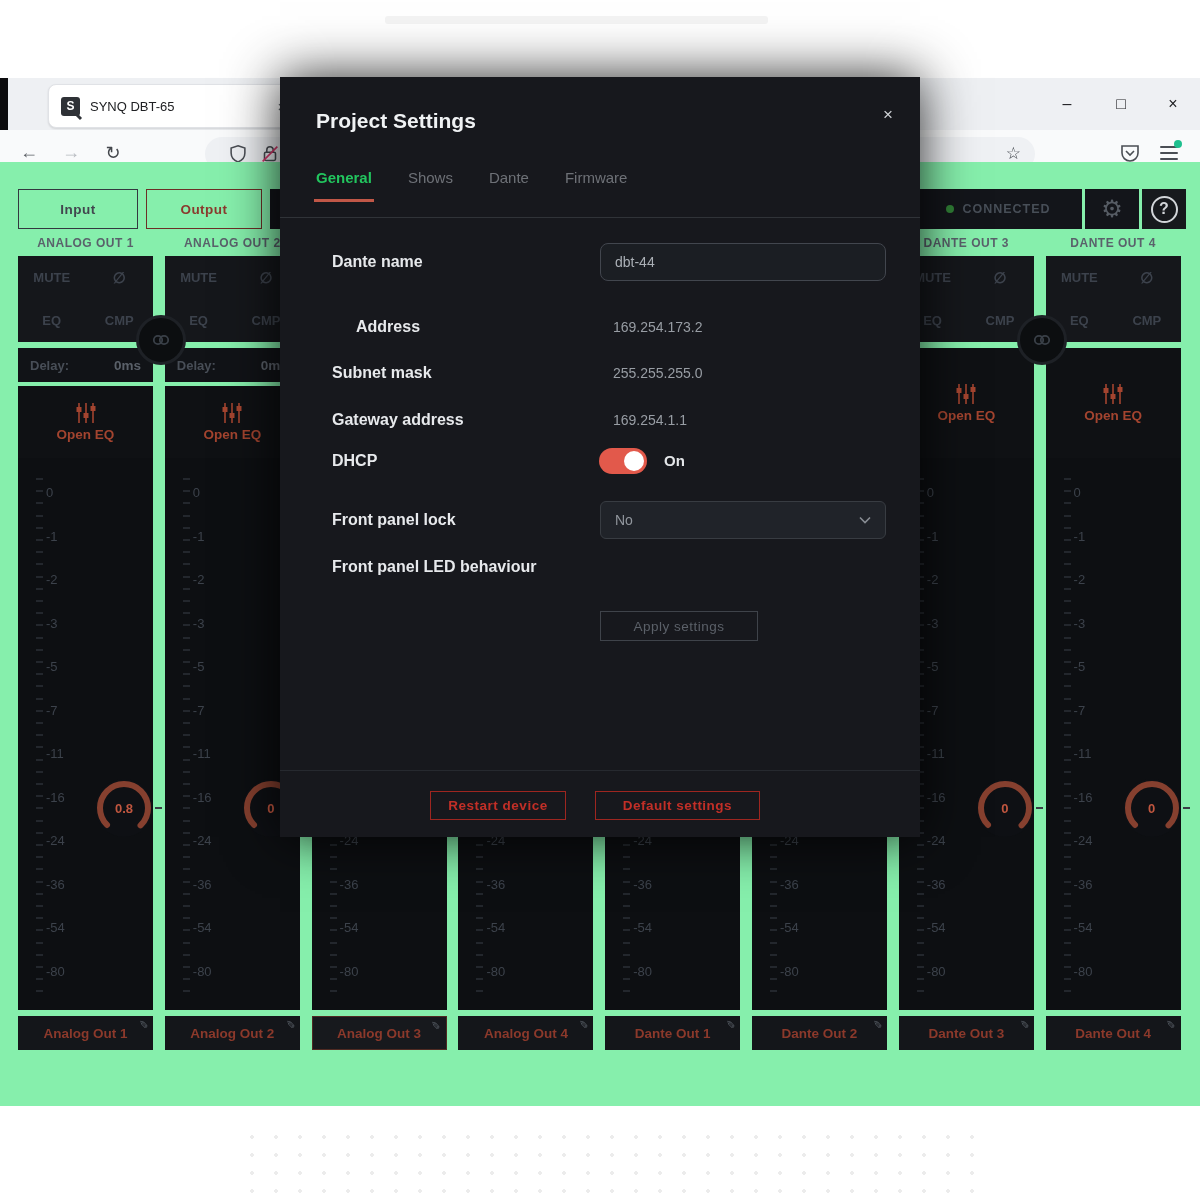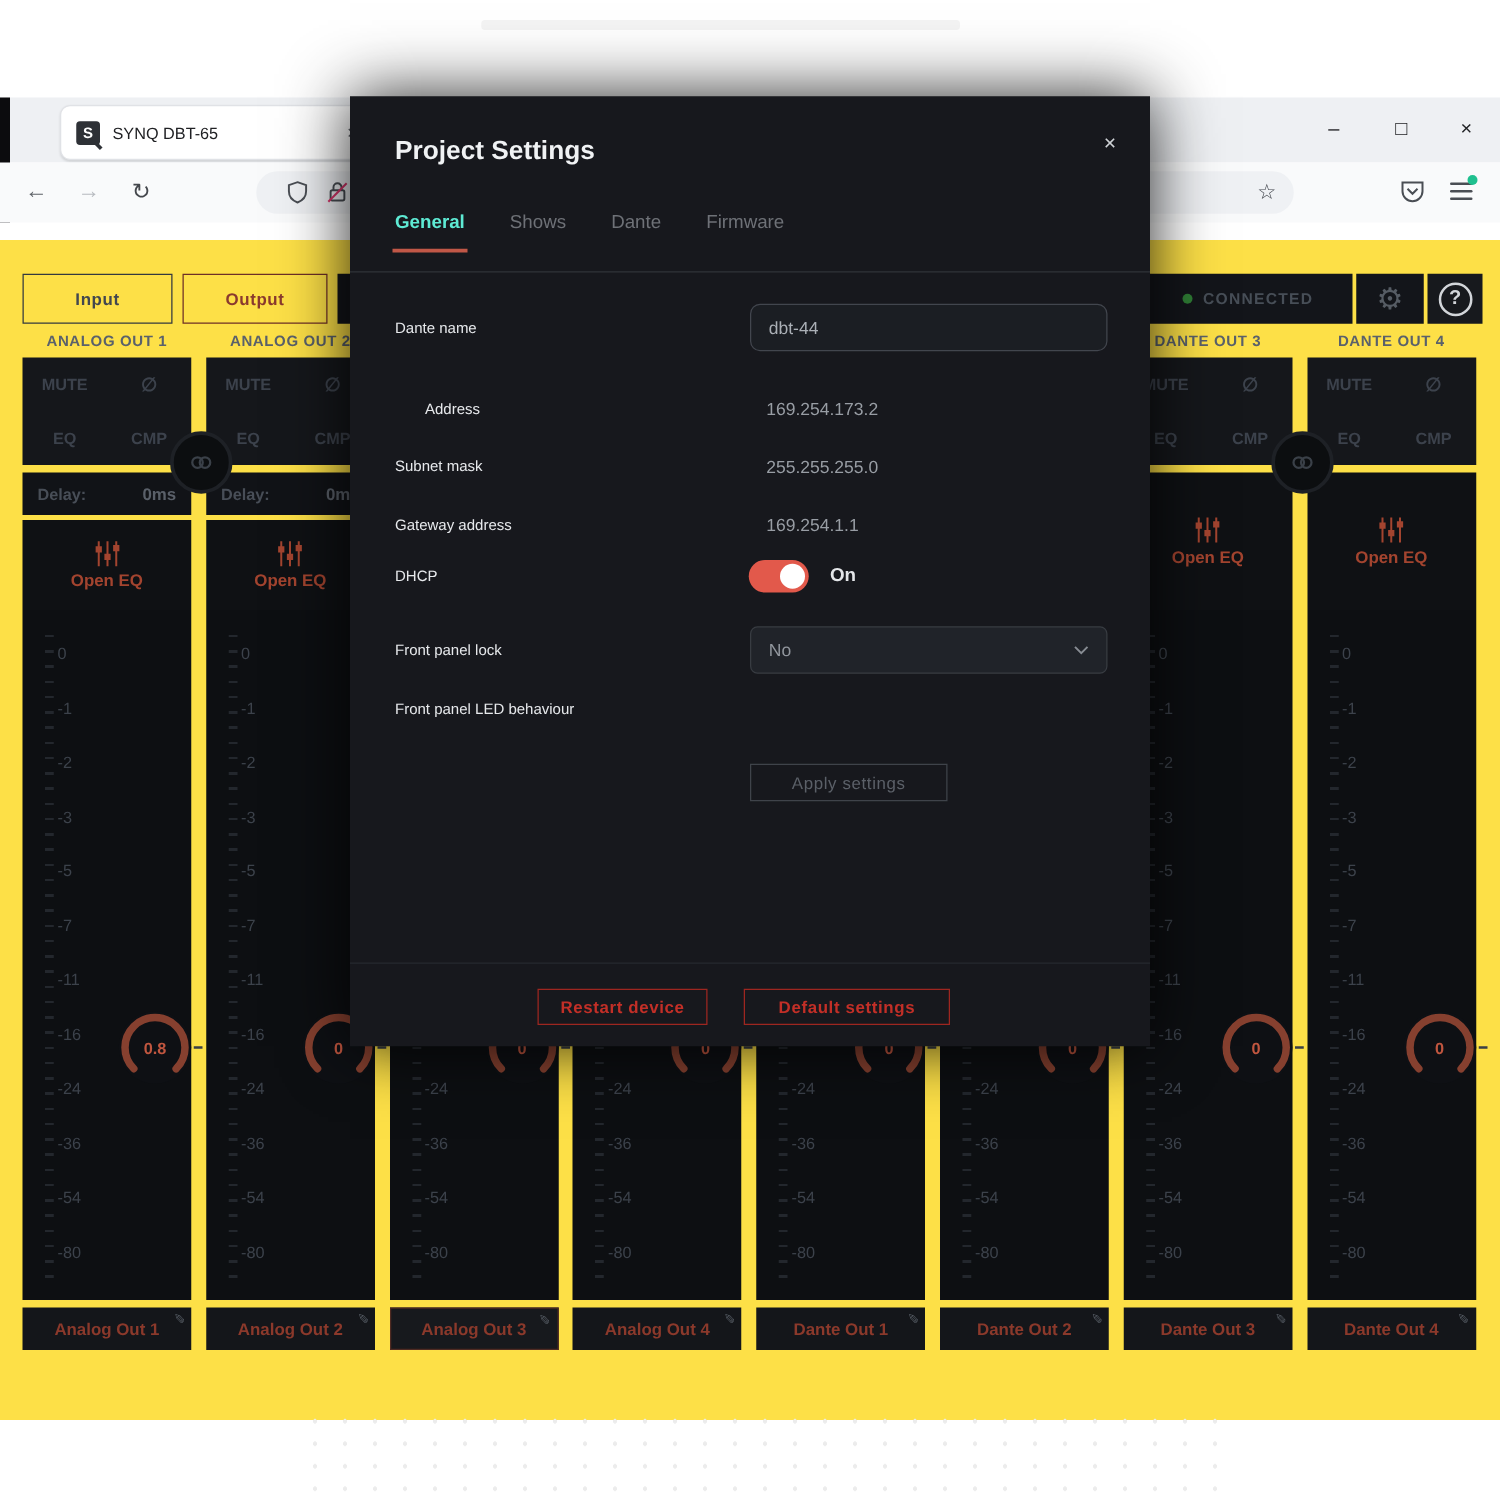--- a/index.html
+++ b/index.html
@@ -21,21 +21,21 @@
   .navbtn { position:absolute; top:142px; font-size:18px; width:26px; text-align:center; }
   .addressbar { position:absolute; left:205px; top:137px; width:830px; height:34px; background:#eff1f4; border-radius:17px; }
   .abar-icon { position:absolute; top:6px; }
   .star { position:absolute; right:14px; top:6px; font-size:17px; color:#3f434a; }
   .pocket { position:absolute; left:1118px; top:141px; }
   .menu { position:absolute; left:1160px; top:146px; width:18px; }
   .menu .bar { height:2px; background:#4a4e54; margin-bottom:4px; border-radius:1px; }
   .menu .dot { position:absolute; right:-4px; top:-6px; width:8px; height:8px; border-radius:50%; background:#1fc08f; }
 
   
-  .app { position:absolute; left:0; top:192px; width:1200px; height:944px; background:#fde047; }
+  .app { position:absolute; left:0; top:162px; width:1200px; height:944px; background:#86efac; }
   .hdr-btn { position:absolute; top:27px; height:40px; border:1px solid; background:transparent; font-weight:bold; font-size:13.5px; display:flex; align-items:center; justify-content:center; letter-spacing:.5px; }
   .hdr-input { left:18px; width:120px; border-color:#33383f; color:#42474f; }
   .hdr-output { left:146px; width:116px; border-color:#6d2f27; color:#8a3a2e; }
   .hdr-bar { position:absolute; left:270px; top:27px; width:637px; height:40px; background:#13151a; }
   .hdr-connected { position:absolute; left:915px; top:27px; width:167px; height:40px; background:#13151a; display:flex; align-items:center; justify-content:center; gap:8px; }
   .conn-dot { width:8px; height:8px; border-radius:50%; background:#2f7d35; }
   .conn-txt { font-size:12.5px; font-weight:bold; letter-spacing:1px; color:#474e57; }
   .hdr-gear { position:absolute; left:1085px; top:27px; width:54px; height:40px; background:#13151a; display:flex; align-items:center; justify-content:center; font-size:24px; color:#565c64; }
   .hdr-help { position:absolute; left:1142px; top:27px; width:44px; height:40px; background:#17191d; display:flex; align-items:center; justify-content:center; }
   .help-circle { width:27px; height:27px; border:2.5px solid #d2d5d9; border-radius:50%; color:#d2d5d9; font-weight:bold; font-size:16px; display:flex; align-items:center; justify-content:center; }
@@ -64,24 +64,24 @@
   .chb-label { font-size:13.5px; font-weight:bold; color:#8b392b; }
   .pencil { position:absolute; top:1px; right:5px; font-size:11px; color:#545a62; transform:rotate(180deg); }
   .link-circle { position:absolute; top:153px; width:50px; height:50px; border-radius:50%; background:#0c0e10; border:3px solid #1e2126; display:flex; align-items:center; justify-content:center; }
 
   
   .modal { position:absolute; left:280px; top:77px; width:640px; height:760px; background:#17181d; box-shadow:0 0 50px rgba(0,0,0,.85); }
   .m-title { position:absolute; left:36px; top:32px; font-size:21px; font-weight:bold; color:#f0f2f4; }
   .m-close { position:absolute; left:596px; top:26px; width:24px; height:24px; font-size:17px; color:#cfd2d6; display:flex; align-items:center; justify-content:center; }
   .m-tabs { position:absolute; left:36px; top:92px; display:flex; gap:36px; }
   .mtab { font-size:15px; color:#6e7177; padding-bottom:16px; position:relative; }
-  .mtab.active { color:#5eead4; font-weight:bold; }
+  .mtab.active { color:#22c55e; font-weight:bold; }
   .mtab.active::after { content:""; position:absolute; left:-2px; right:-2px; bottom:0; height:3px; background:#c15747; }
   .m-divider { position:absolute; left:0; top:140px; width:640px; height:1px; background:#303338; }
-  .m-label { position:absolute; left:36px; height:22px; line-height:22px; font-size:12px; font-weight:normal; color:#e7e9ec; }
+  .m-label { position:absolute; left:52px; height:22px; line-height:22px; font-size:16px; font-weight:bold; color:#e7e9ec; }
   .m-value { position:absolute; left:333px; font-size:14px; color:#989da4; }
   .m-input { position:absolute; left:320px; top:166px; width:286px; height:38px; background:#1b1e23; border:1px solid #42464e; border-radius:8px; color:#abb0b6; font-size:14px; padding:0 14px; font-family:"Liberation Sans",sans-serif; }
   .m-toggle { position:absolute; left:319px; top:371px; width:48px; height:26px; border-radius:13px; background:#e2594b; }
   .m-toggle .tknob { position:absolute; right:3px; top:3px; width:20px; height:20px; border-radius:50%; background:#fff; }
   .m-toggle-state { position:absolute; left:384px; top:375px; font-size:15px; font-weight:bold; color:#e4e6e9; }
   .m-select { position:absolute; left:320px; width:286px; height:38px; background:#202329; border:1px solid #383c42; border-radius:6px; display:flex; align-items:center; padding:0 14px; font-size:14px; color:#91969d; }
   .m-select .chev { margin-left:auto; }
   .m-apply { position:absolute; left:320px; top:534px; width:158px; height:30px; border:1px solid #3f434a; background:transparent; color:#5b6068; font-size:13.5px; letter-spacing:.5px; display:flex; align-items:center; justify-content:center; }
   .m-footer-line { position:absolute; left:0; top:693px; width:640px; height:1px; background:#26292f; }
   .m-danger { position:absolute; top:714px; height:29px; border:1.5px solid #9e2620; color:#c22f27; font-size:13.5px; font-weight:bold; background:transparent; display:flex; align-items:center; justify-content:center; letter-spacing:.5px; }

